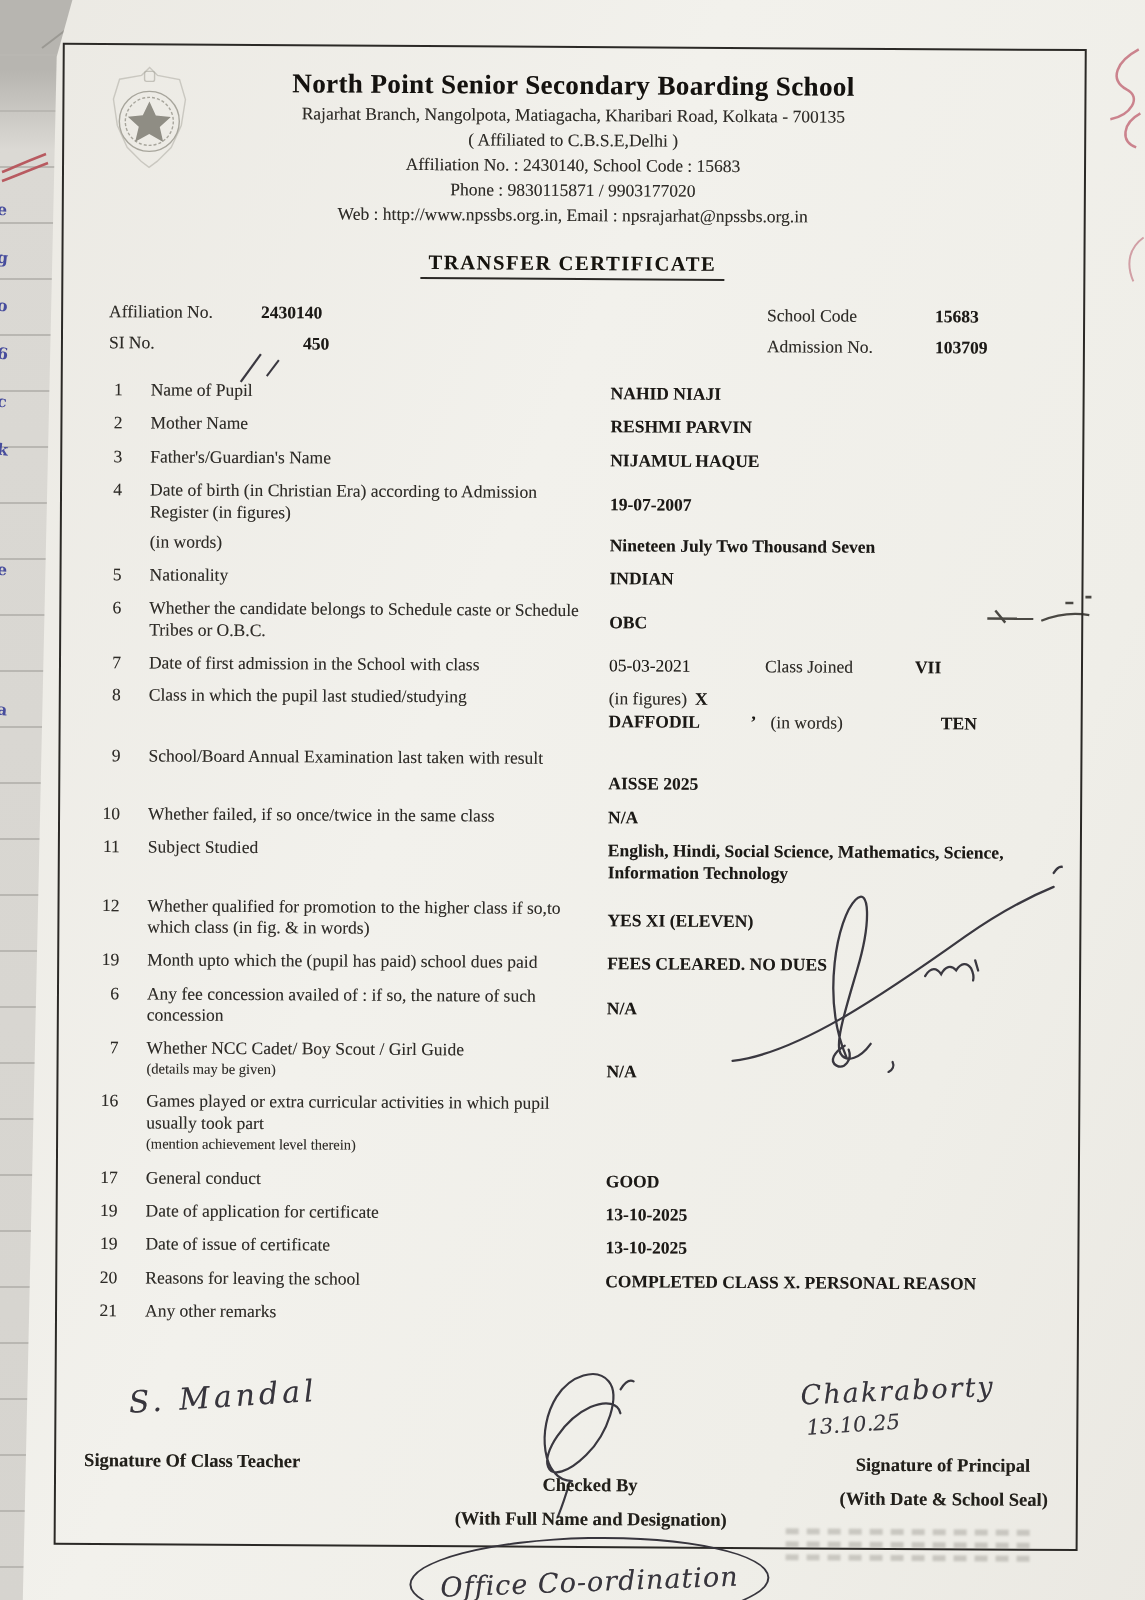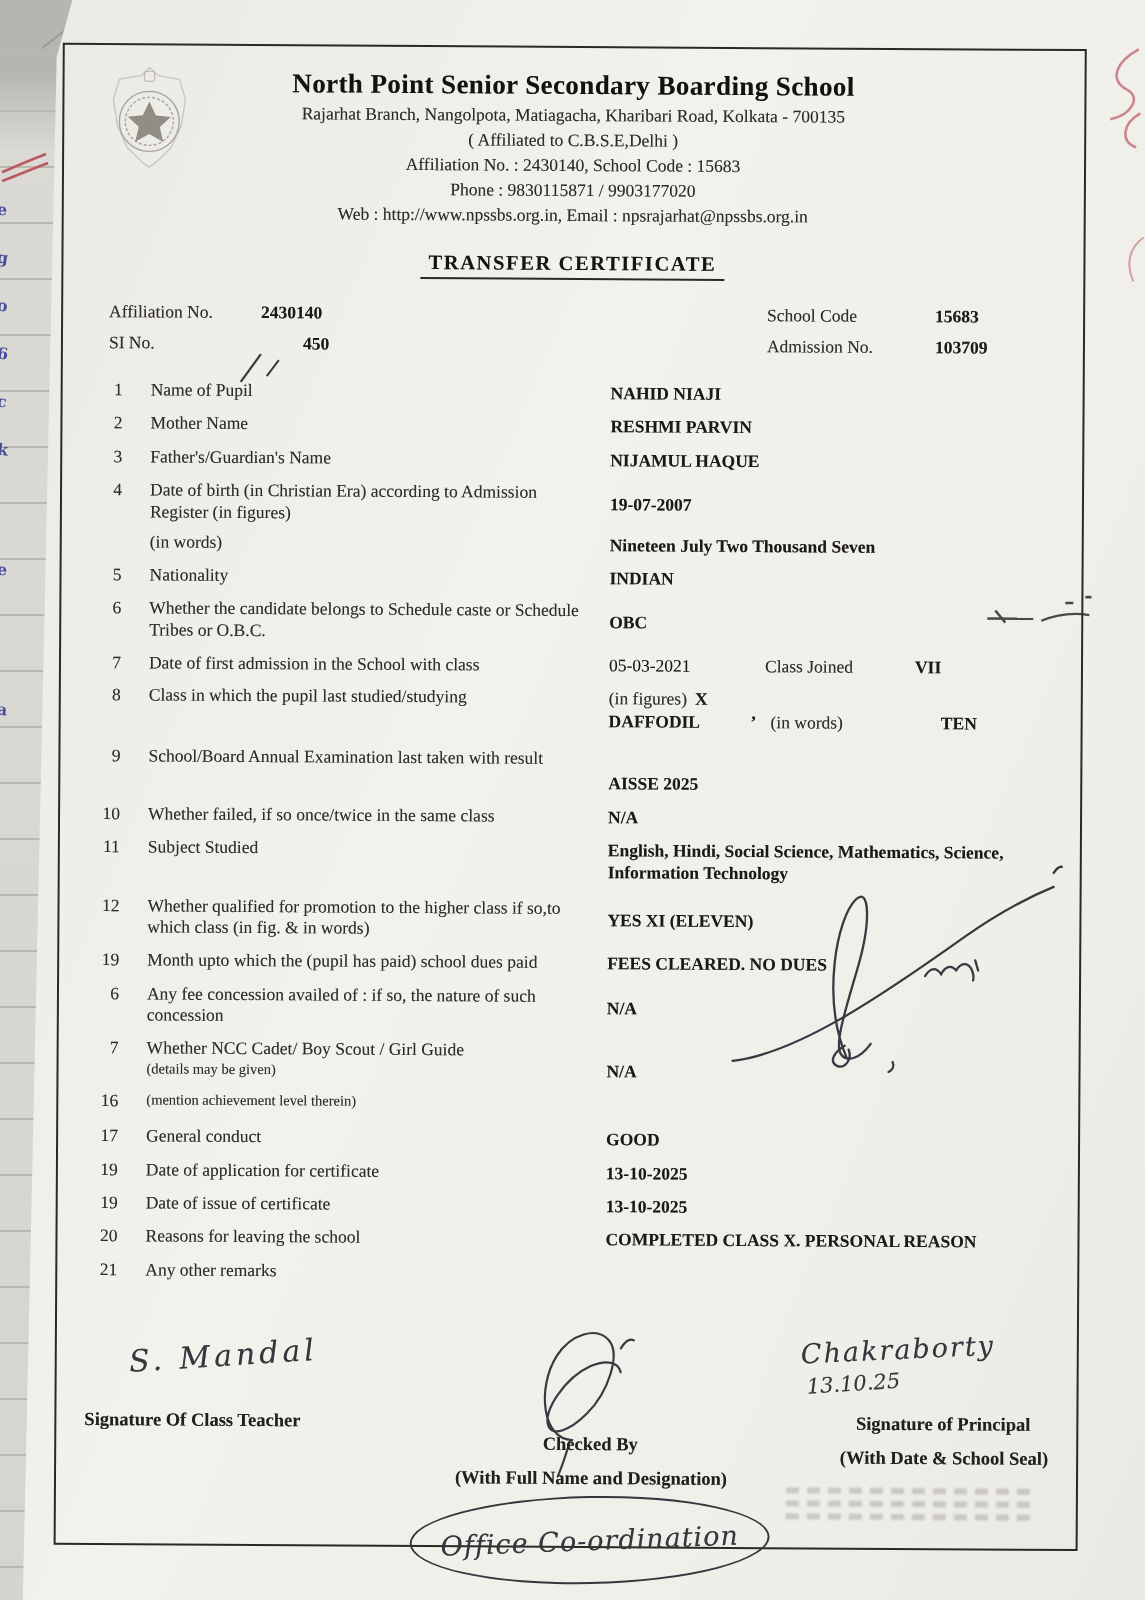--- a/index.html
+++ b/index.html
@@ -293,20 +293,21 @@
           <span class="lbl">
             <span>Whether NCC Cadet/ Boy Scout / Girl Guide</span>
             <span class="sublabel">(details may be given)</span>
           </span>
           <span class="val vlow2">N/A</span>
         </div>
 
         <div class="row">
           <span class="no">16</span>
           <span class="lbl">
+            <span>Games played or extra curricular activities in which pupil usually took part</span>
             <span class="sublabel">(mention achievement level therein)</span>
           </span>
           <span class="val"></span>
         </div>
 
         <div class="row" style="margin-top:14px">
           <span class="no">17</span>
           <span class="lbl">General conduct</span>
           <span class="val">GOOD</span>
         </div>

